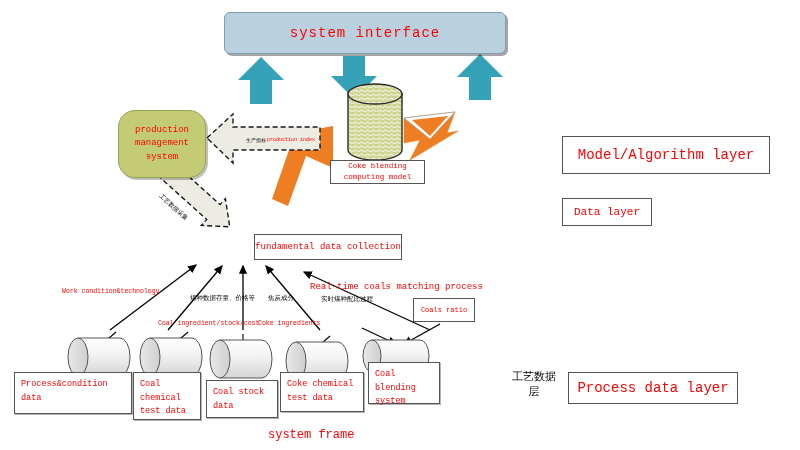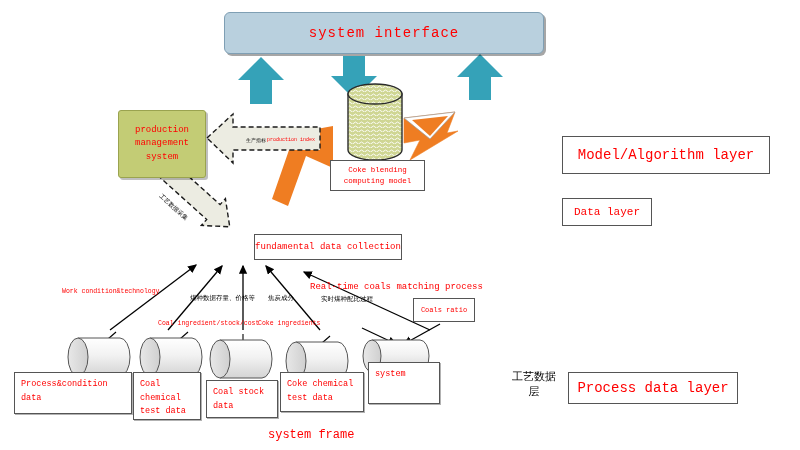--- a/index.html
+++ b/index.html
@@ -7,21 +7,21 @@
        font-family:"Liberation Mono","DejaVu Sans Mono",monospace;}
   .stage{position:absolute;left:0;top:0;width:800px;height:450px;}
   .abs{position:absolute;box-sizing:border-box;}
 
   
   .red{color:#ff0000;}
   .boxed{border:1px solid #555;background:#fff;}
 
   
   #sys-interface{
-    left:224px;top:12px;width:320px;height:42px;
+    left:224px;top:12px;width:282px;height:42px;
     background:#b9d0de;border:1px solid #7f9fb4;border-radius:6px;
     box-shadow:2px 2px 0 rgba(0,0,0,.35);
     display:flex;align-items:center;justify-content:center;
     font-size:14px;letter-spacing:1px;
   }
   #interaction-layer{
     left:525px;top:20px;width:185px;height:30px;
     display:flex;align-items:center;justify-content:center;font-size:11px;
   }
   #model-layer{
@@ -37,29 +37,29 @@
     display:flex;align-items:center;justify-content:center;font-size:14px;
   }
   #process-data-layer-cn{
     left:508px;top:370px;width:52px;height:36px;color:#000;font-size:11px;
     font-family:"DejaVu Sans",sans-serif;line-height:1.35;text-align:center;
   }
 
   
   #pms{
     left:118px;top:110px;width:88px;height:68px;
-    background:#c3cc75;border:1px solid #9aa34f;border-radius:3px;
+    background:#c3cc75;border:1px solid #9aa34f;border-radius:17px;
     box-shadow:2px 2px 0 rgba(0,0,0,.25);
     display:flex;flex-direction:column;align-items:center;justify-content:center;
     font-size:9px;line-height:1.5;
   }
 
   
   #coke-model{
-    left:330px;top:160px;width:95px;height:31px;
+    left:330px;top:160px;width:95px;height:24px;
     display:flex;flex-direction:column;align-items:center;justify-content:center;
     font-size:7.5px;line-height:1.45;
   }
 
   
   #fundamental{
     left:222px;top:234px;width:148px;height:26px;
     display:flex;align-items:center;justify-content:center;font-size:9px;margin-left:32px;
   }
 
@@ -258,18 +258,19 @@
     <div class="red">Coal stock</div>
     <div class="red">data</div>
   </div>
 
   <div class="abs dbox" style="left:280px;top:372px;width:84px;height:40px;">
     <div class="red">Coke chemical</div>
     <div class="red">test data</div>
   </div>
 
   <div class="abs dbox" style="left:368px;top:362px;width:72px;height:42px;">
+    <div class="red">Coal blending</div>
     <div class="red">system</div>
   </div>
 
   <div class="abs" id="system-frame">system frame</div>
 
 </div>
 
 </body></html>

